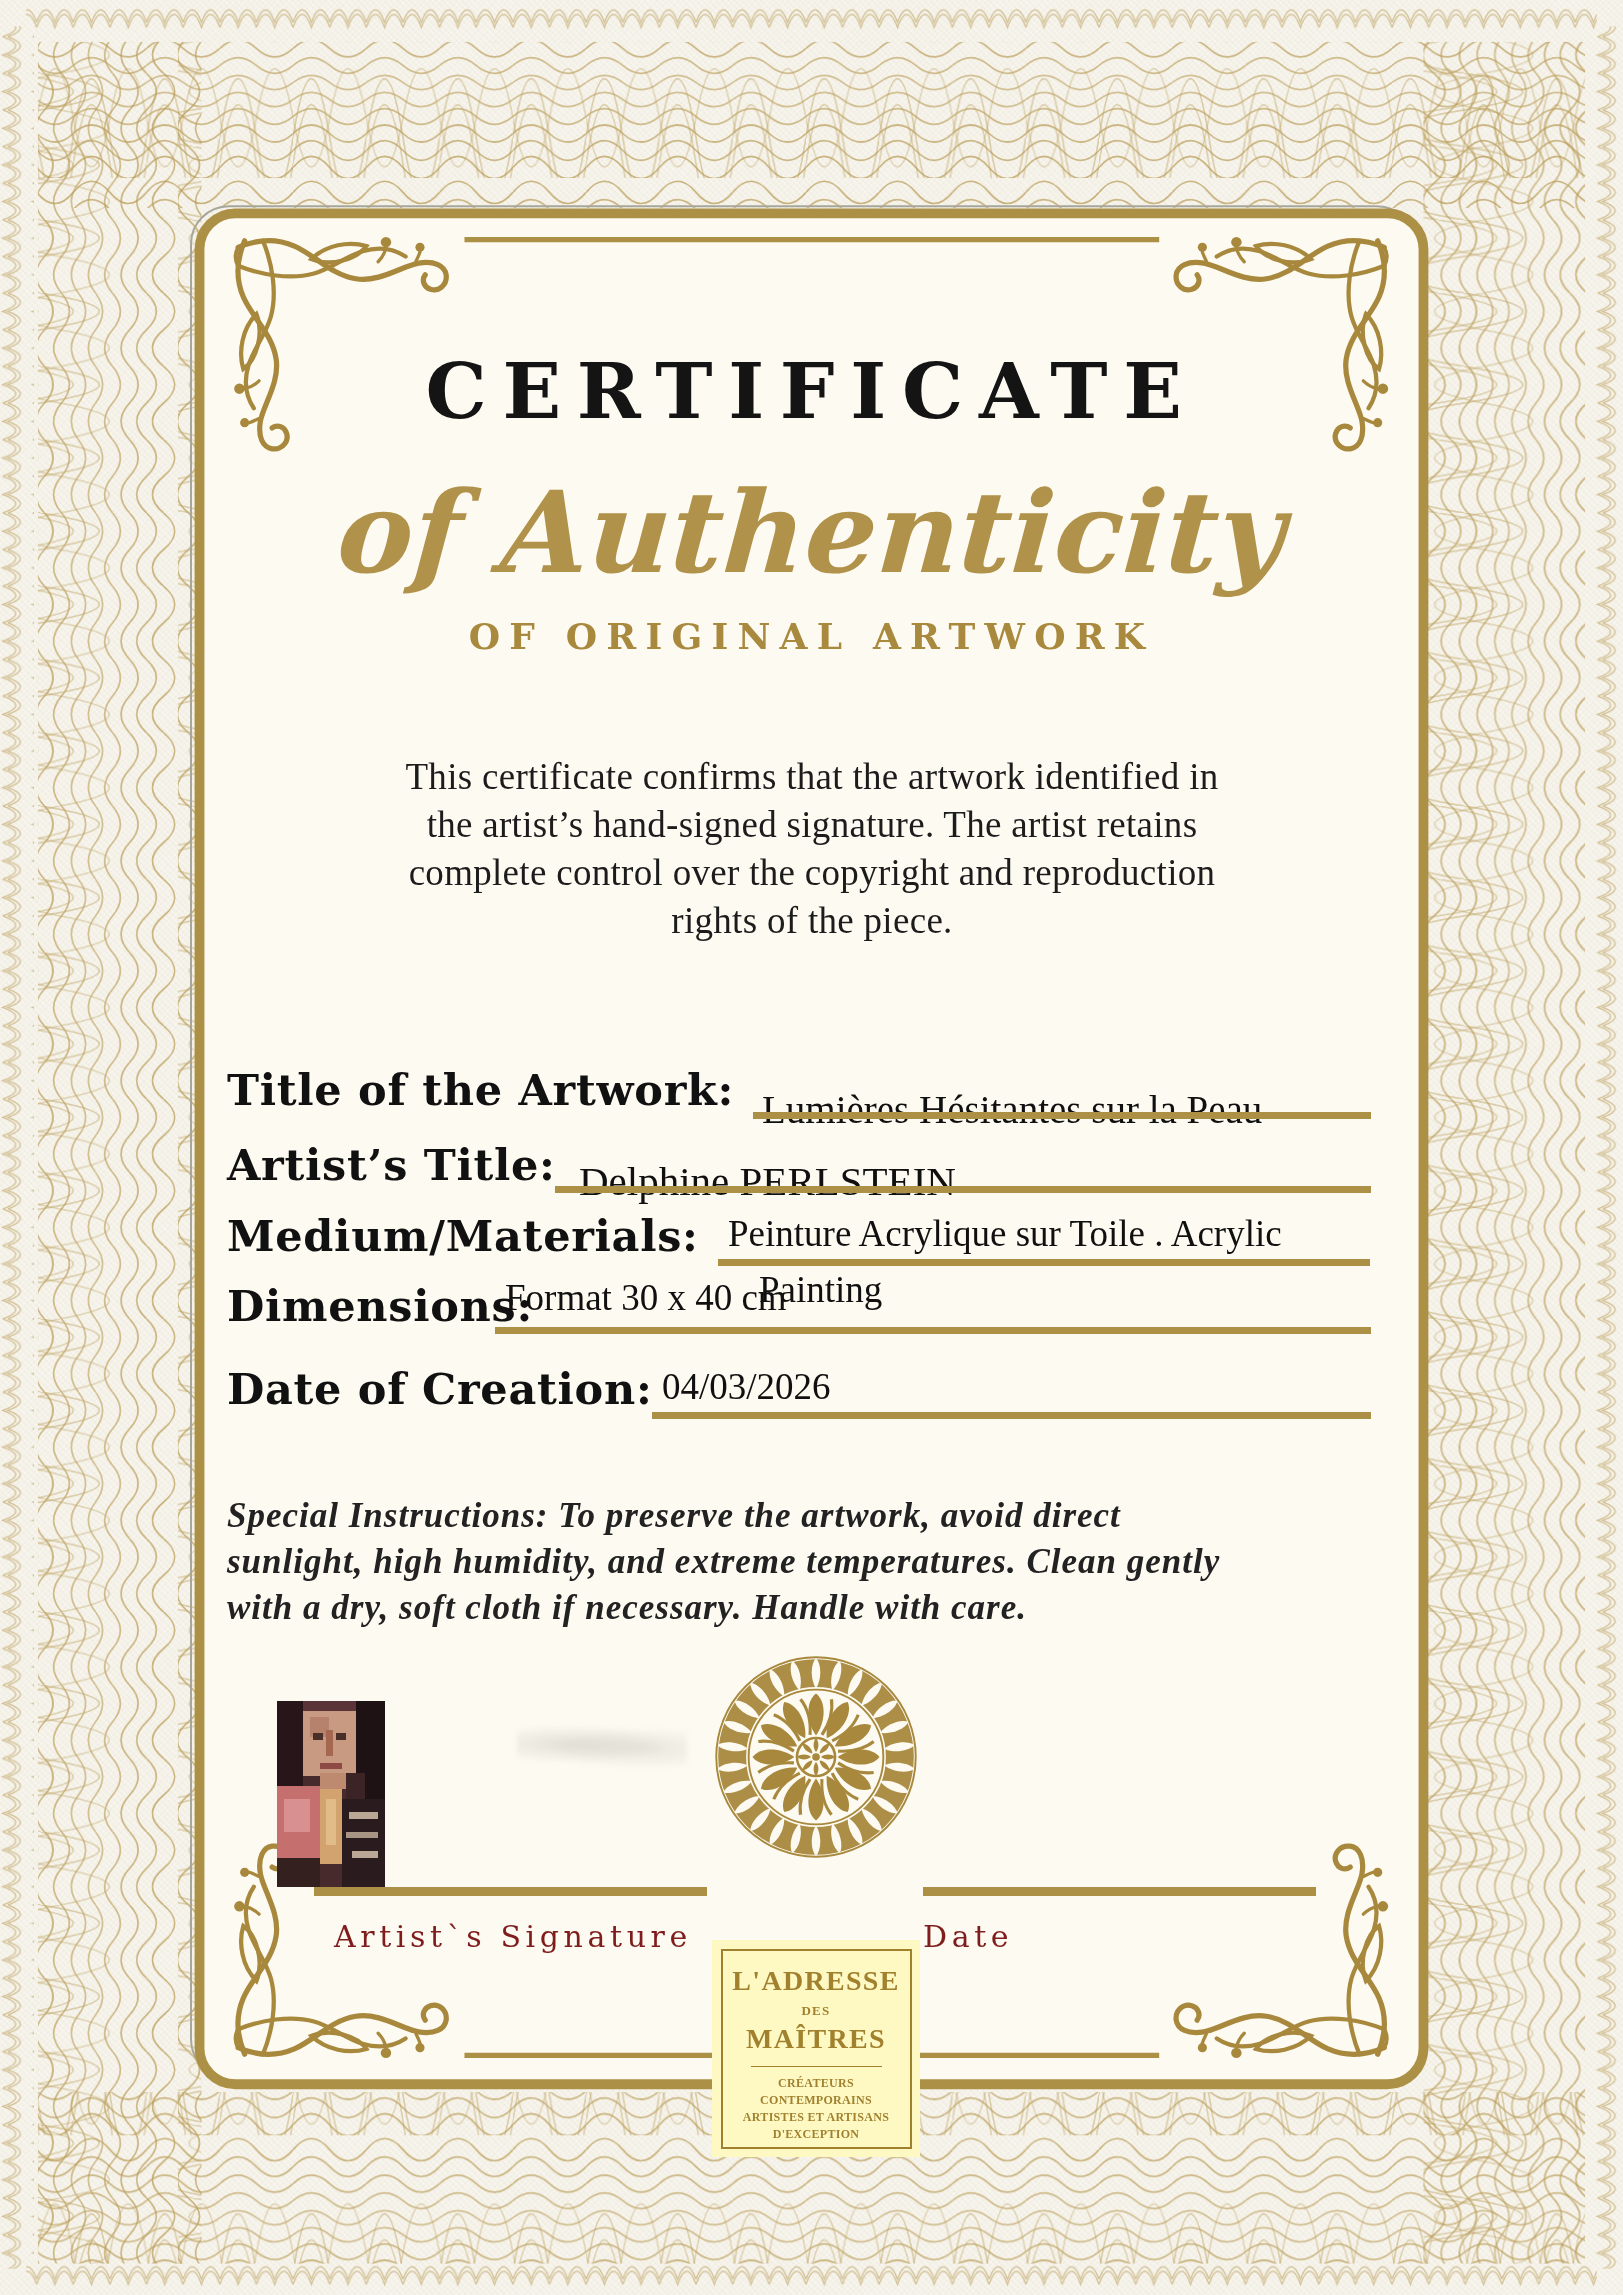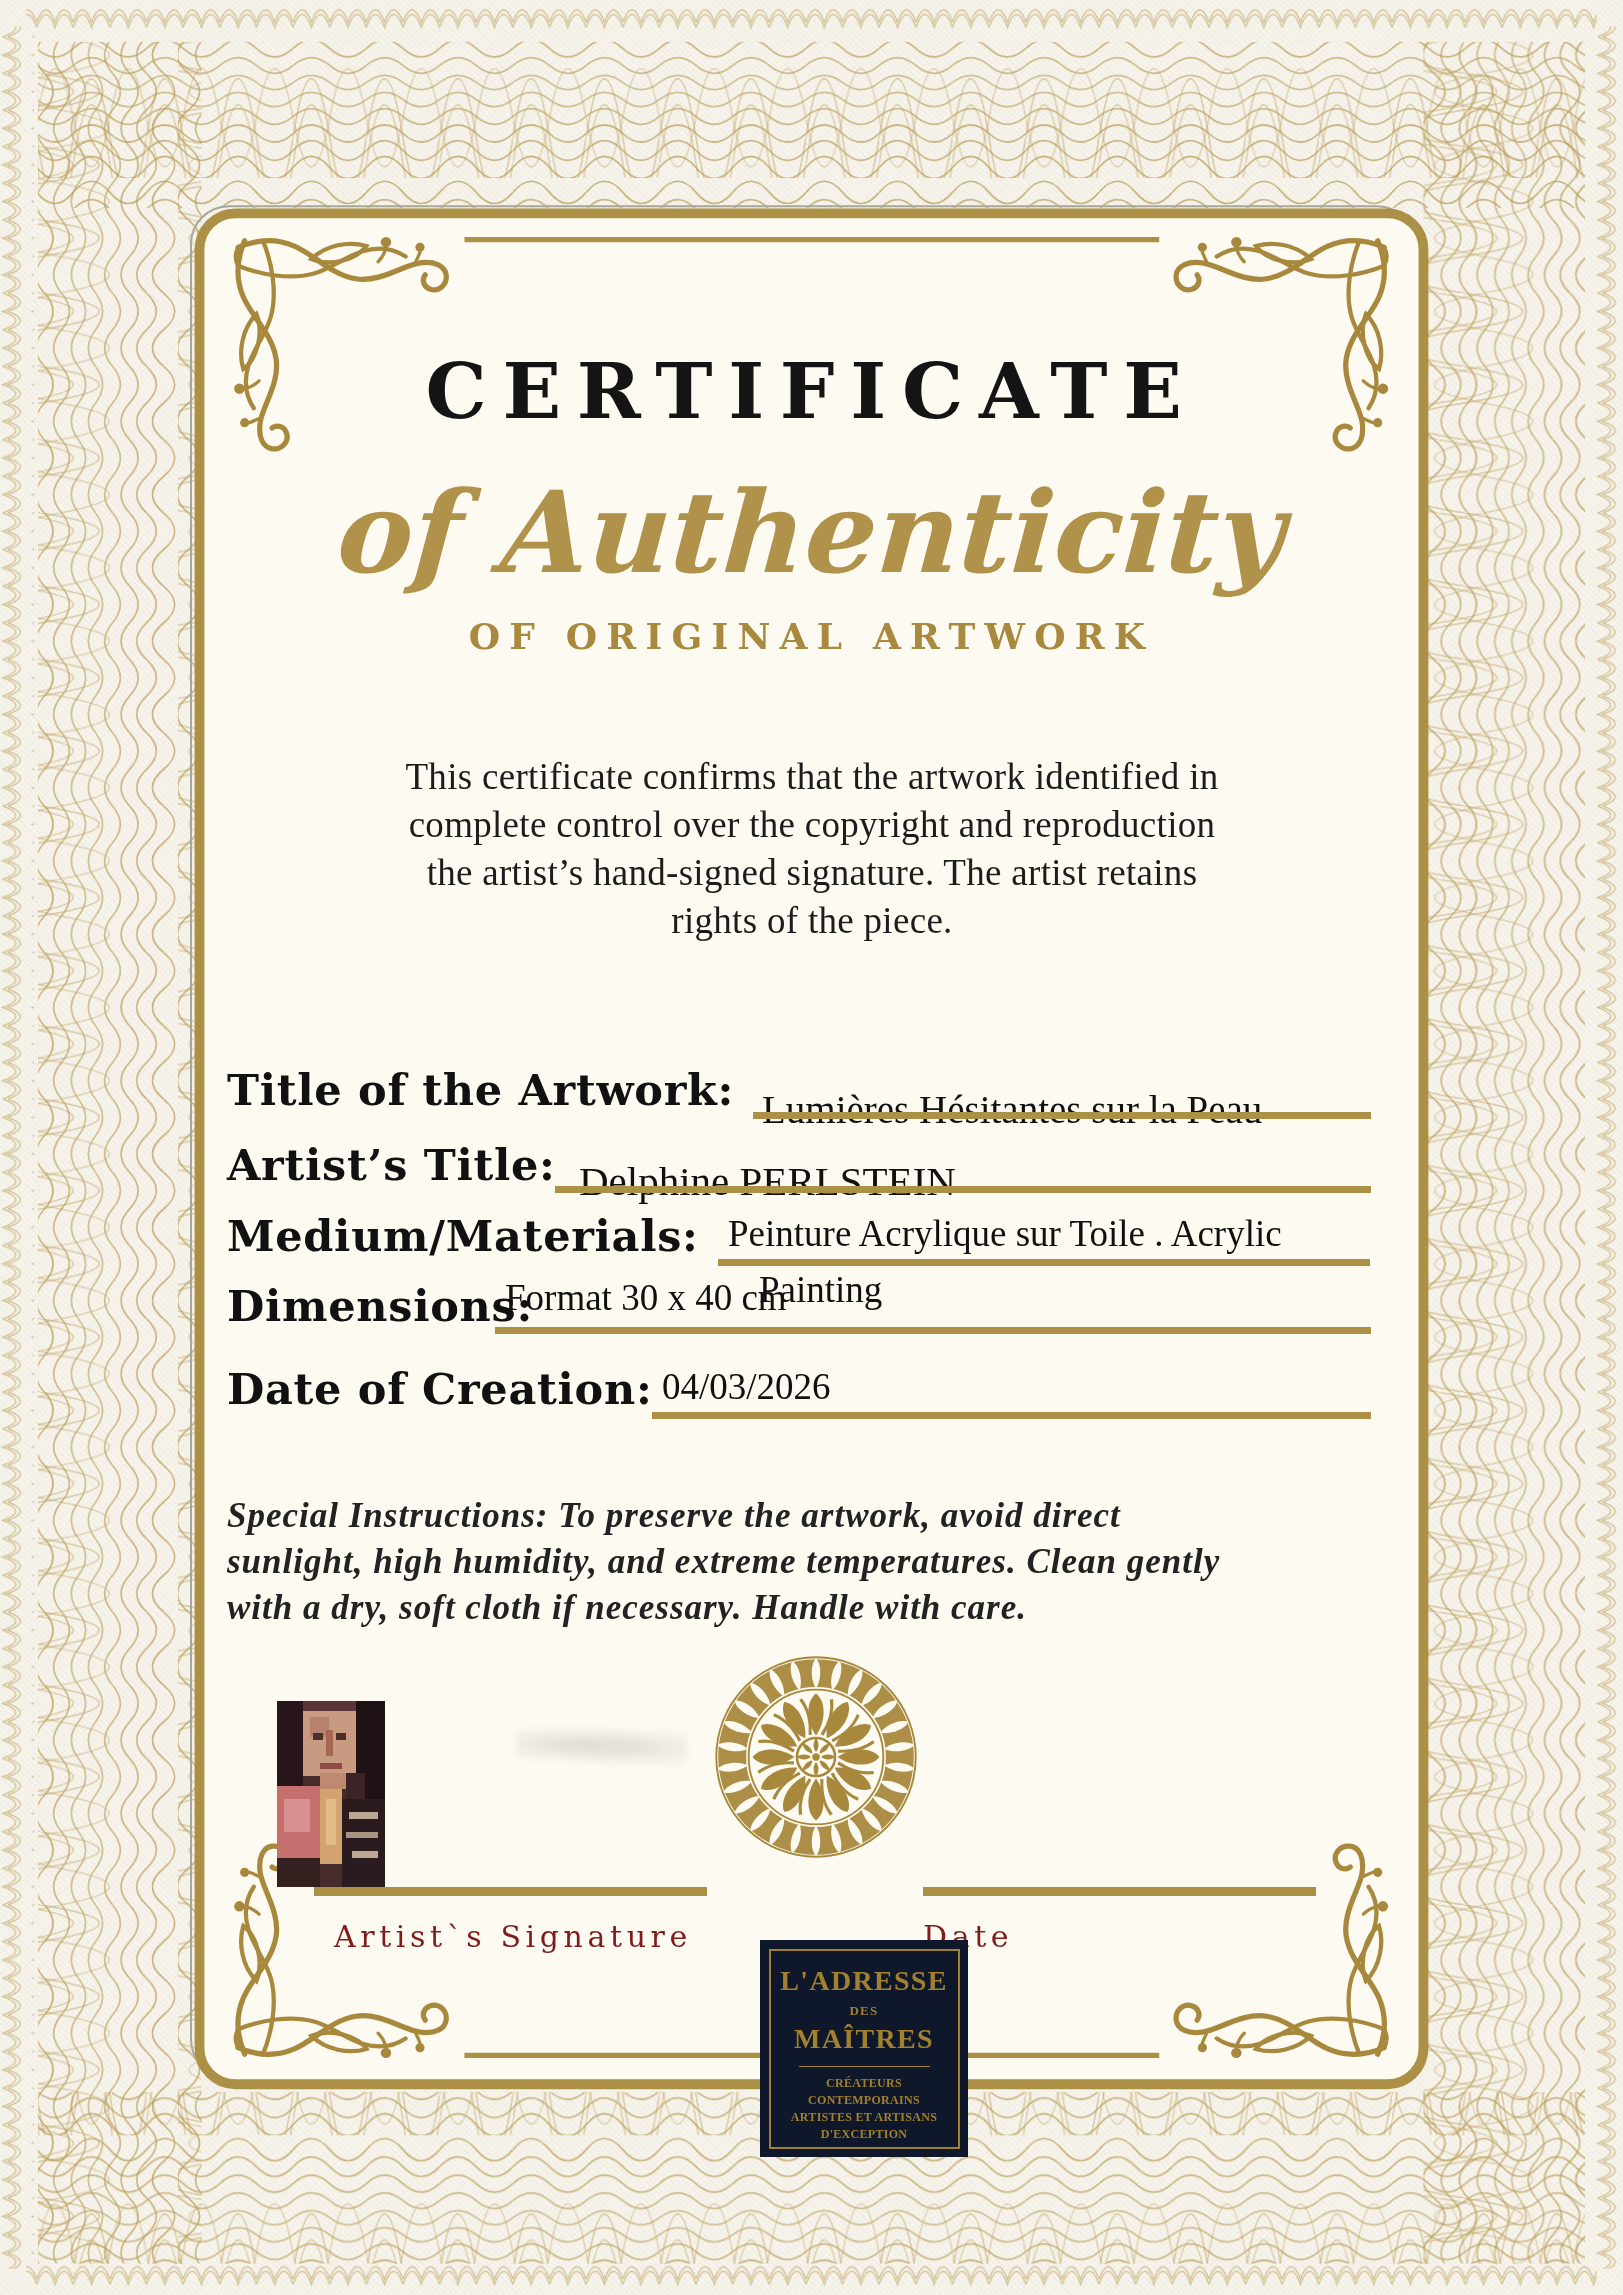--- a/index.html
+++ b/index.html
@@ -56,21 +56,21 @@
     font-family:"DejaVu Serif", serif;
   }
   .smudge{
     position:absolute;left:517px;top:1721px;width:170px;height:46px;z-index:2;
     background:radial-gradient(ellipse at 30% 50%, rgba(120,115,105,.18), rgba(0,0,0,0) 60%),
                radial-gradient(ellipse at 75% 60%, rgba(120,115,105,.14), rgba(0,0,0,0) 55%);
     filter:blur(2.6px);
   }
   .publisher{
     position:absolute;left:712px;top:1940px;width:208px;height:217px;
-    background:#0f172a;z-index:3;box-sizing:border-box;padding:8.5px;margin-left:48px;
+    background:#fef9c3;z-index:3;box-sizing:border-box;padding:8.5px;
   }
   .publisher-inner{
     border:2px solid #a1812e;width:100%;height:100%;box-sizing:border-box;
     text-align:center;color:#a1812e;font-family:"Liberation Serif", serif;
   }
   .pub-name1{font-size:28px;font-weight:bold;letter-spacing:1.3px;margin-top:14.4px;}
   .pub-name2{font-size:13px;font-weight:bold;letter-spacing:1.3px;margin-top:6.5px;}
   .pub-name3{font-size:28px;font-weight:bold;letter-spacing:1.3px;margin-top:3.9px;}
   .pub-rule{width:131px;border:none;border-top:1.3px solid #a1812e;margin:10.5px auto 7.9px auto;}
   .pub-small{font-size:12px;font-weight:bold;letter-spacing:0.3px;line-height:17px;}
@@ -171,22 +171,22 @@
   <use href="#flourish" transform="translate(358,3146) scale(1,-1)"></use>
   <use href="#flourish" transform="translate(2122,3146) scale(-1,-1)"></use>
 </svg>
 
 <div class="txt center cert-title">CERTIFICATE</div>
 <div class="txt center script-title">of Authenticity</div>
 <div class="txt center sub-title">OF ORIGINAL ARTWORK</div>
 
 <div class="txt intro">
   <div>This certificate confirms that the artwork identified in</div>
+  <div>the artist’s hand-signed signature. The artist retains</div>
   <div>complete control over the copyright and reproduction</div>
-  <div>the artist’s hand-signed signature. The artist retains</div>
   <div>rights of the piece.</div>
 </div>
 
 <div class="frow-label" style="top:1065px;">Title of the Artwork:</div>
 <div class="frow-value vbold" style="left:762px;top:1069px;font-size:39px;">Lumières Hésitantes sur la Peau</div>
 <div class="uline" style="left:753px;top:1112px;width:618px;"></div>
 
 <div class="frow-label" style="top:1140px;">Artist’s Title:</div>
 <div class="frow-value vbold" style="left:579px;top:1139px;font-size:41px;">Delphine PERLSTEIN</div>
 <div class="uline" style="left:555px;top:1186px;width:816px;"></div>

